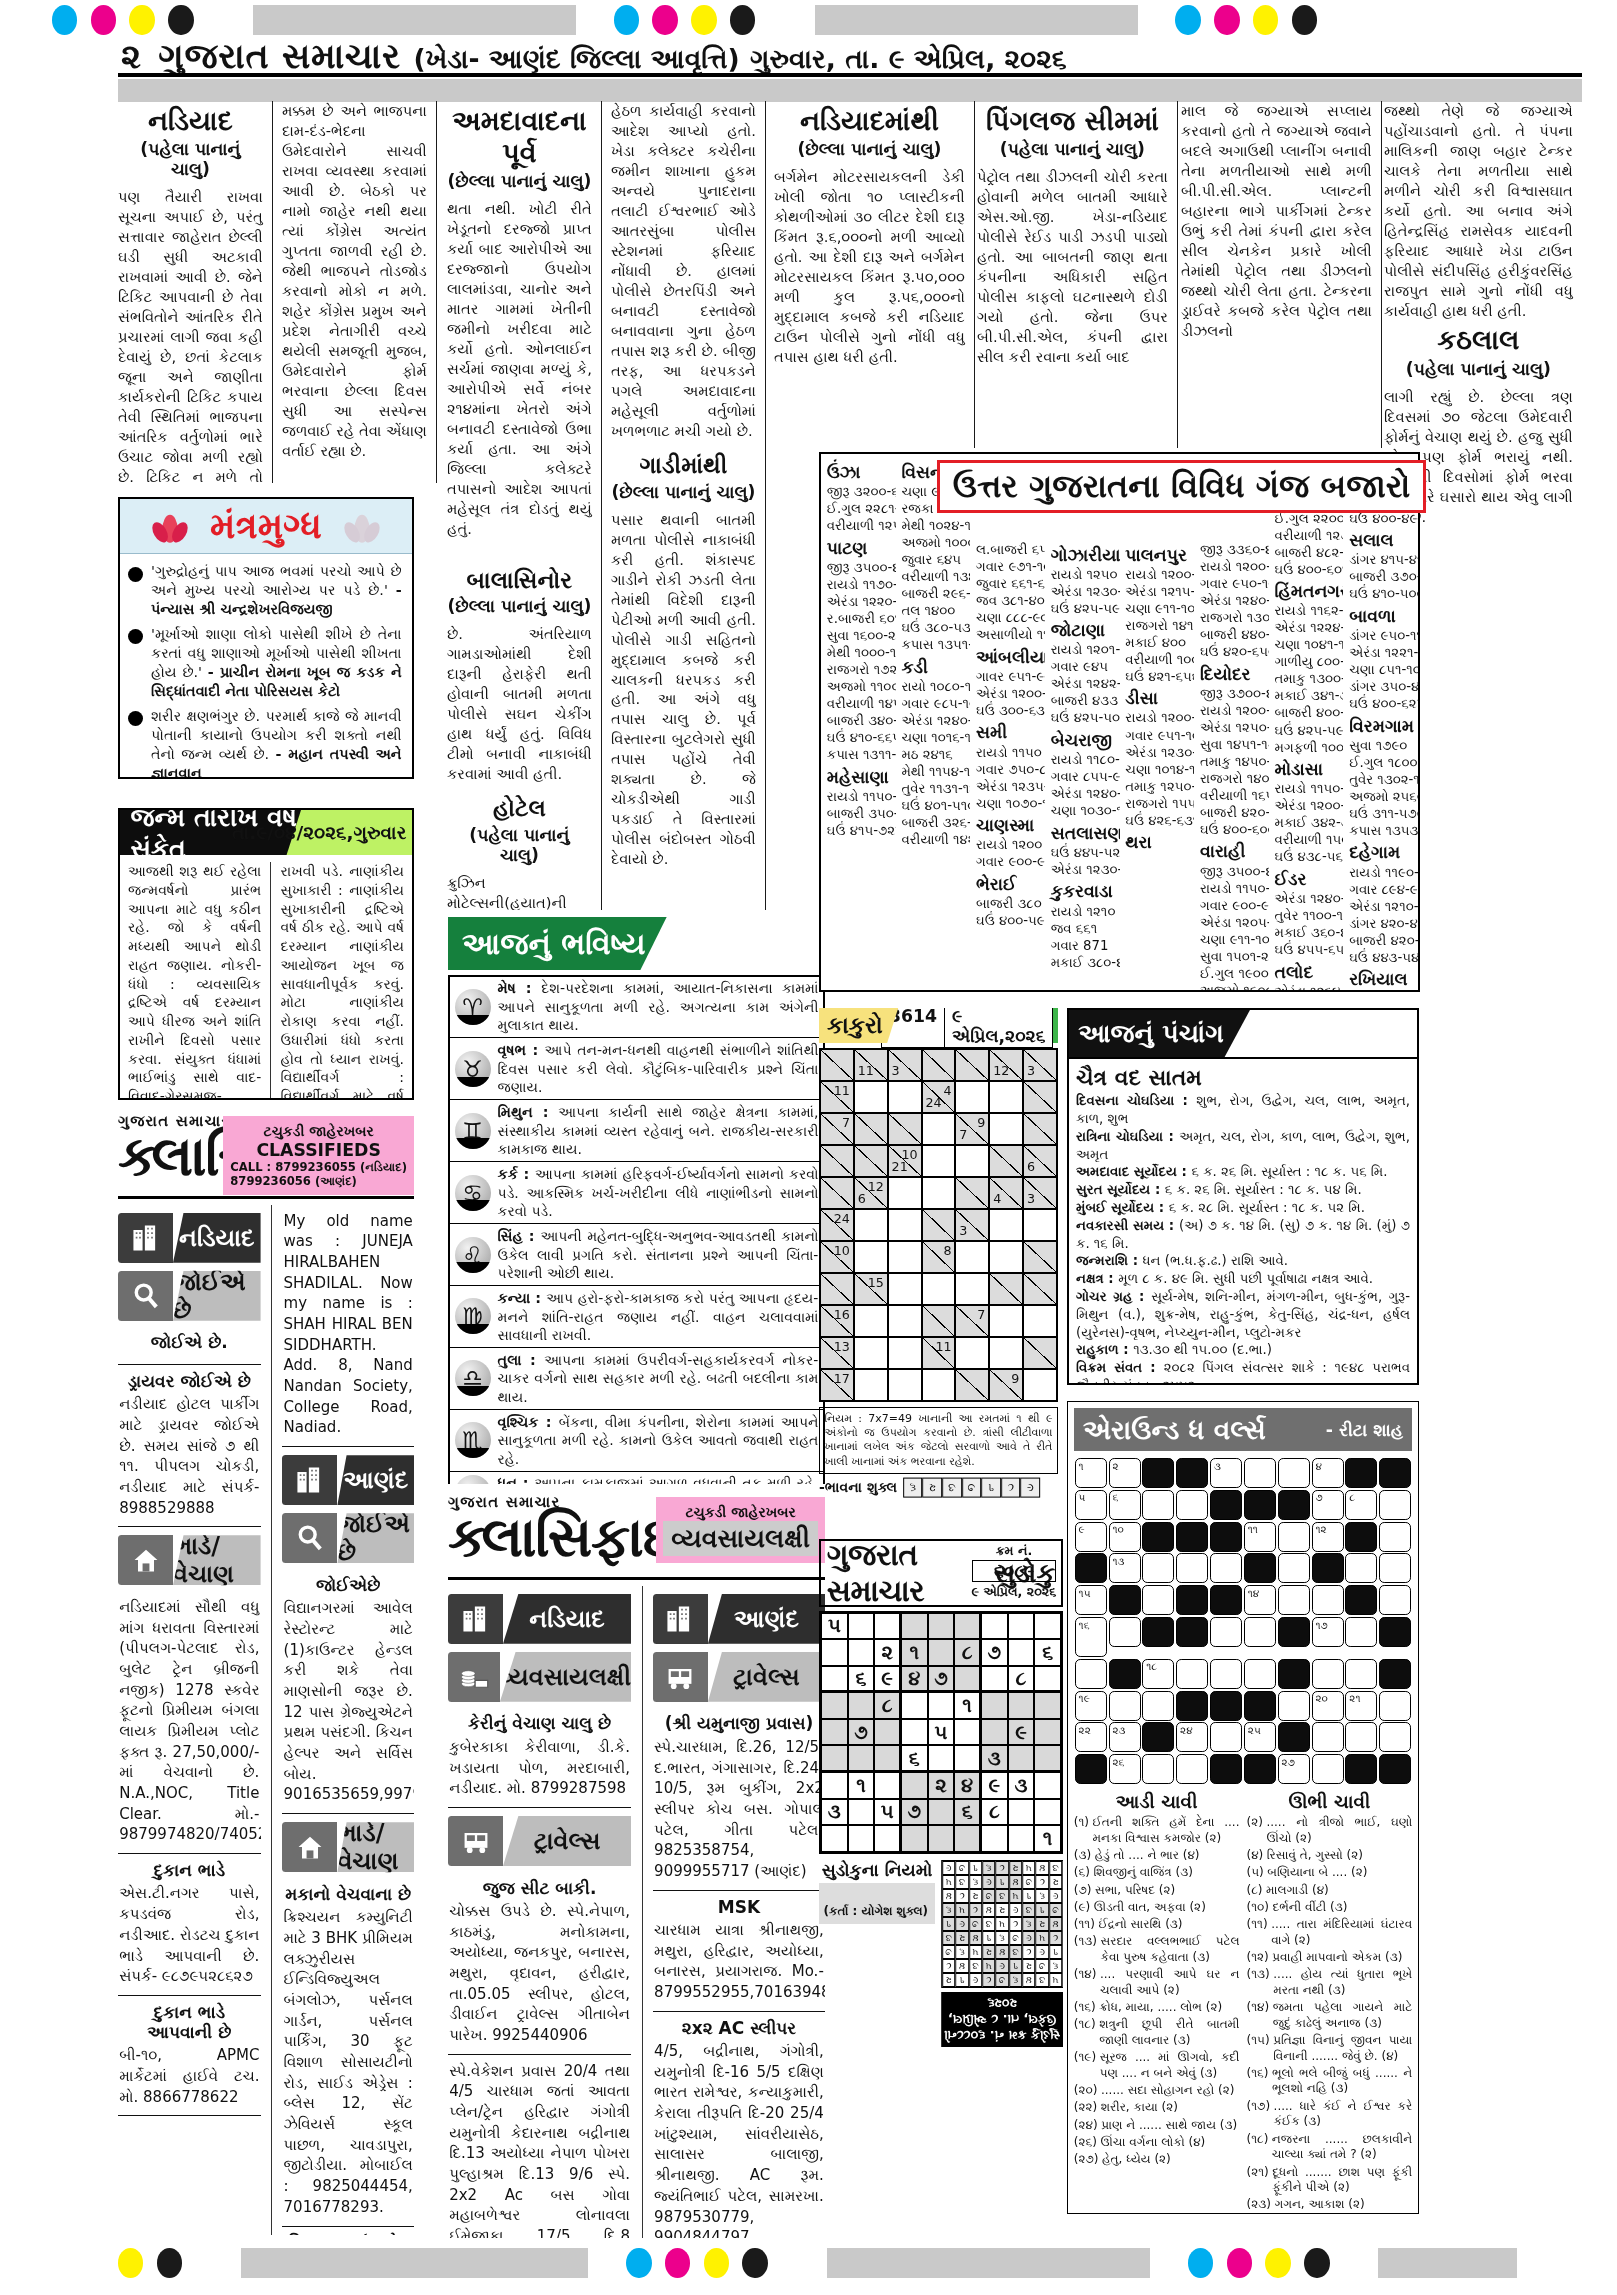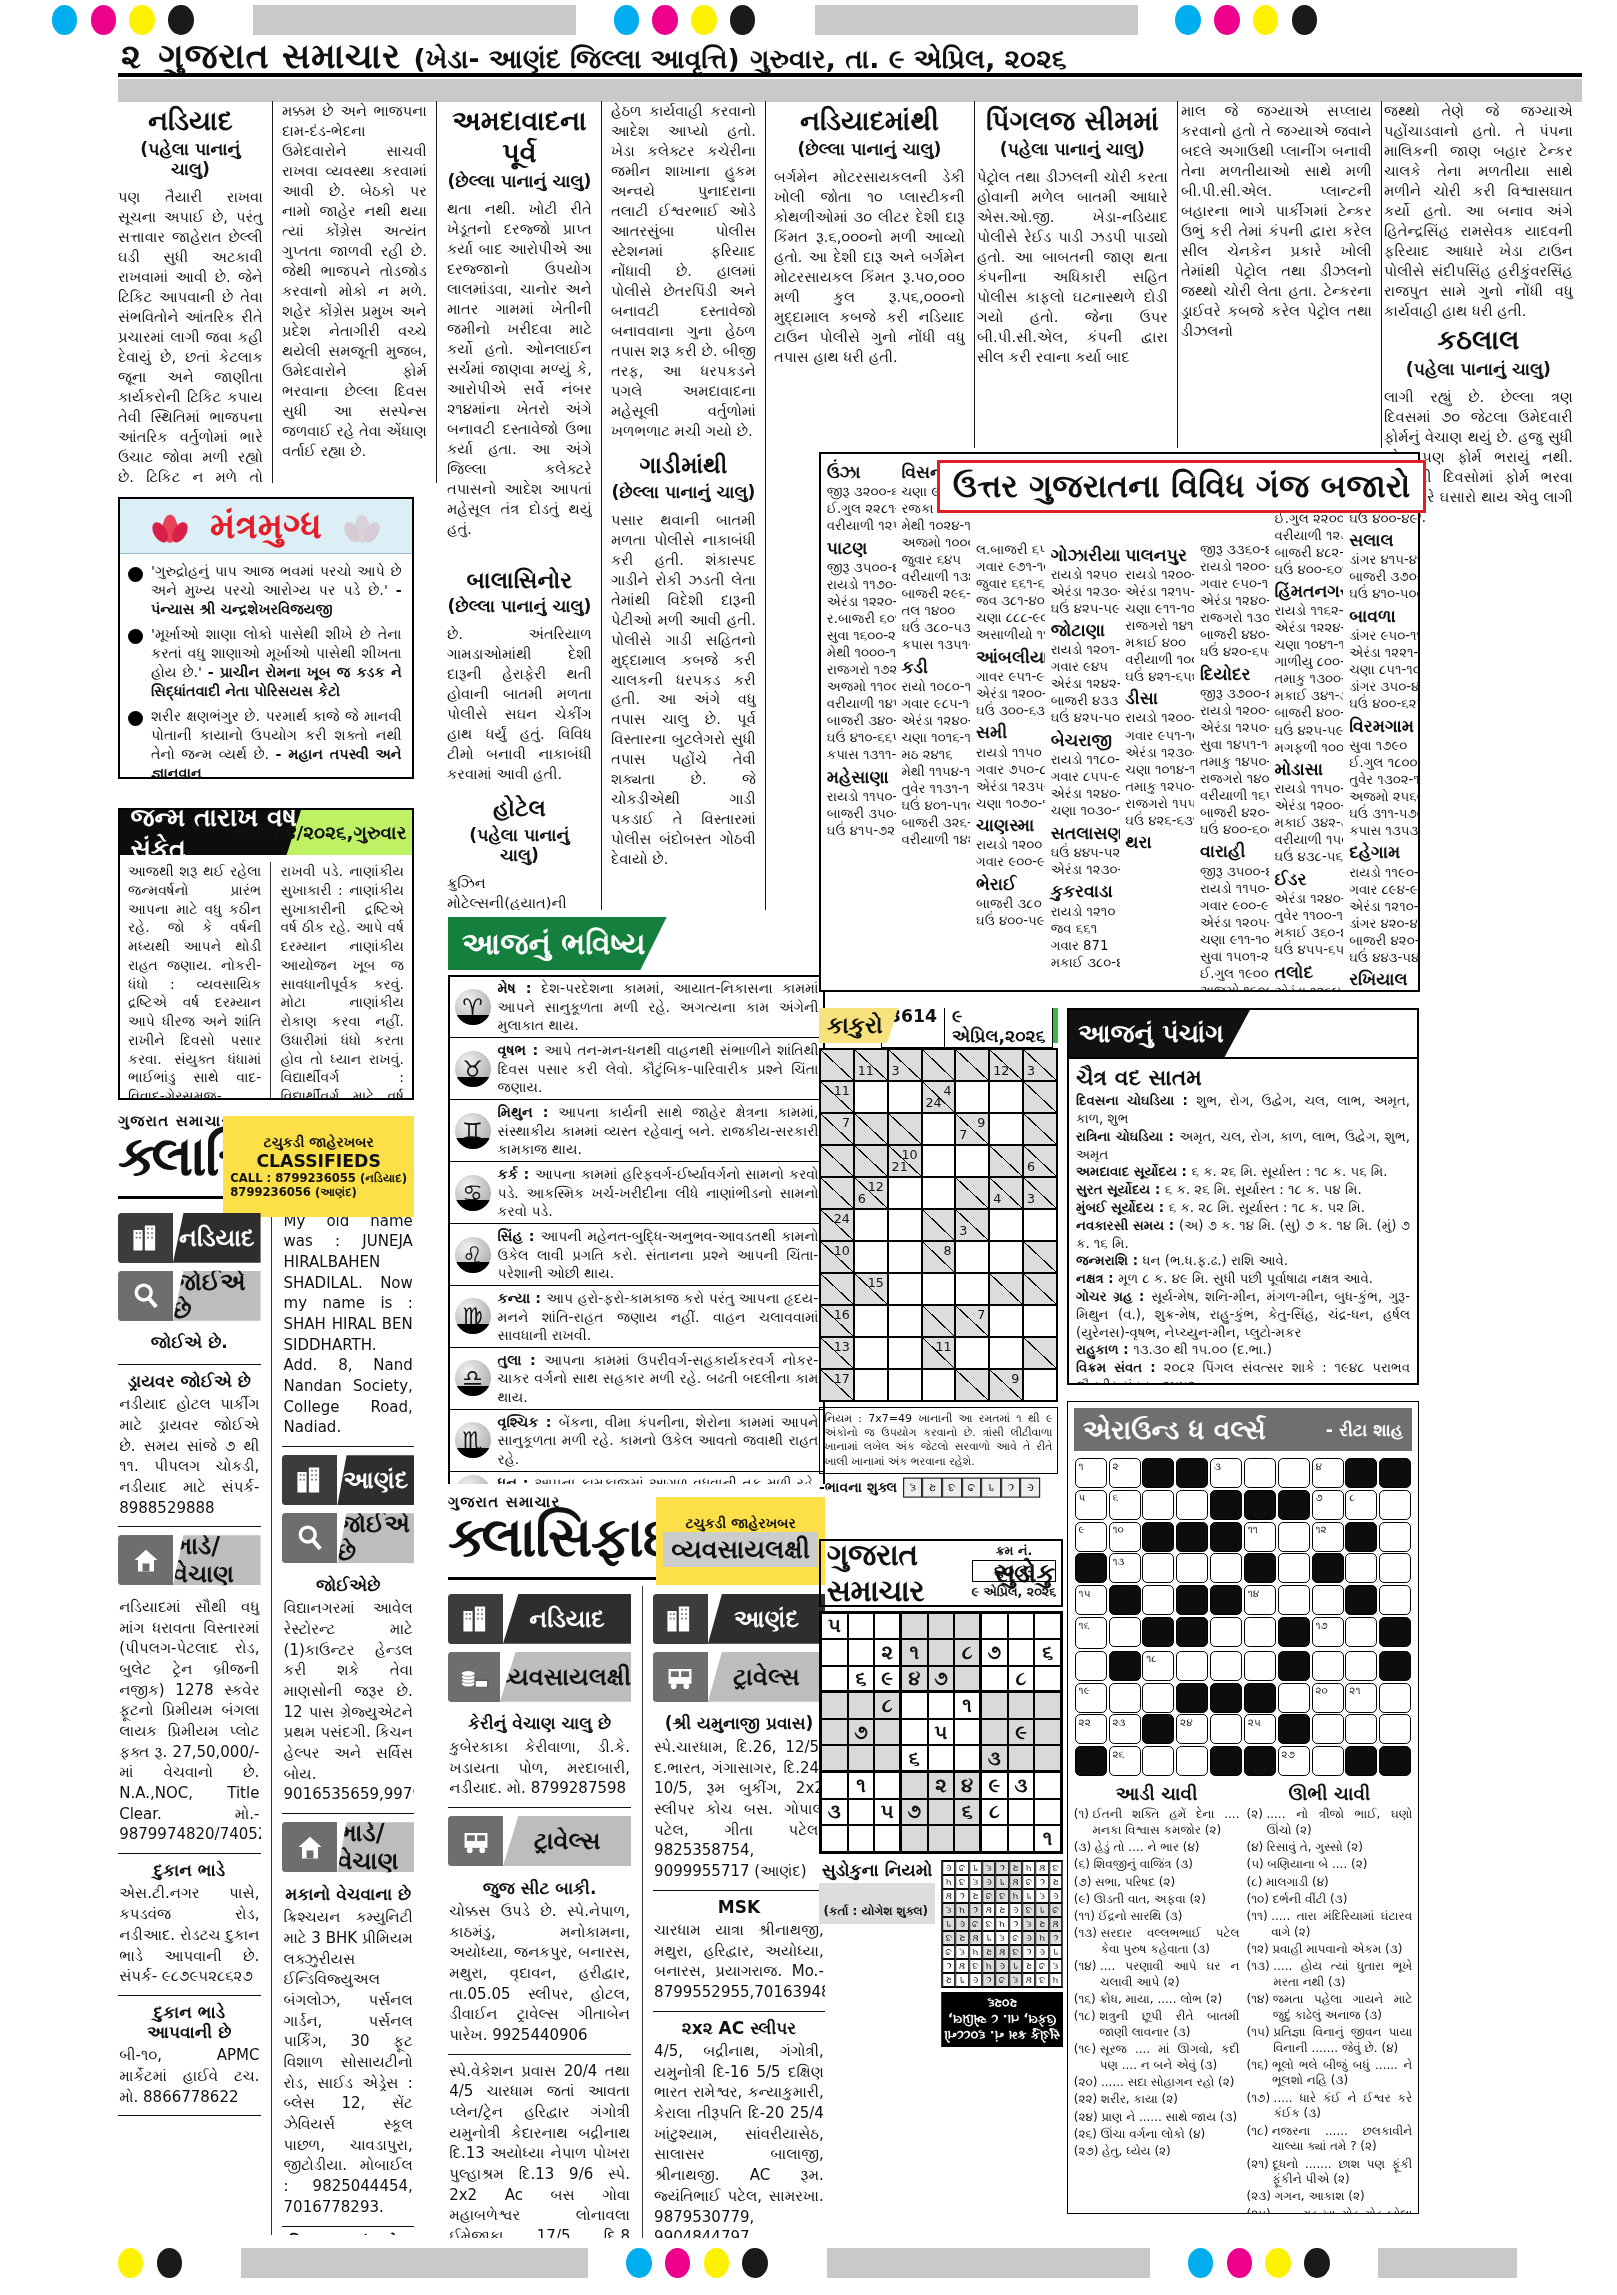--- a/index.html
+++ b/index.html
@@ -39,21 +39,21 @@
   .jhead{height:45px;position:relative;background:#bef264}
   .jhead .jl{position:absolute;left:0;top:0;height:100%;width:62%;background:#0d0d0d;color:#fff;font-size:25.4px;font-weight:700;display:flex;align-items:center;padding-left:10.4px;clip-path:polygon(0 0,100% 0,92% 100%,0 100%)}
   .jhead .jr{position:absolute;right:5.8px;top:0;height:100%;display:flex;align-items:center;font-size:18.5px;font-weight:700}
   .jbody{display:flex;padding:7px 8px;gap:9.2px}
   .jcol{font-size:14px;line-height:1.34;text-align:justify;width:50%}
   .jcol+.jcol{border-left:1.2px solid #333;padding-left:9.2px}
   
   .cls-hd{position:relative;height:87px;border-bottom:3.5px solid #000;margin-bottom:5.8px}
   .cls-brand-sm{font-size:15px;font-weight:700;letter-spacing:1.2px}
   .cls-brand{font-size:55px;font-weight:700;letter-spacing:-1.2px;line-height:.95}
-  .cls-callbox{position:absolute;right:0;top:3.5px;background:#fde047;padding:18px 7px;text-align:center}
+  .cls-callbox{position:absolute;right:0;top:3.5px;background:#f9a8d4;padding:7px 7px;text-align:center}
   .cls-callbox .l1{font-size:14px;font-weight:700}
   .cls-callbox .l2{font-size:17.3px;font-weight:700}
   .cls-callbox .l3{font-size:11.6px;font-weight:700;text-align:left}
   .cls-cat{font-size:25.4px;font-weight:700;background:#ccc;padding:2.3px 8px;display:inline-block}
   .cls-cols{display:flex;gap:10.4px}
   .cls-col{width:50%;overflow:hidden}
   .cls-col+.cls-col{border-left:1.2px solid #333;padding-left:10.4px}
   .badge{display:flex;height:50px;margin:8px 0 5.8px;position:relative}
   .badge .bicon{width:55px;background:#3c3c3c;display:flex;align-items:center;justify-content:center;border-radius:3.5px 0 0 3.5px}
   .badge .blab{flex:1;display:flex;align-items:center;justify-content:center;font-size:24px;font-weight:700;clip-path:polygon(12% 0,100% 0,100% 100%,0 100%)}
@@ -976,21 +976,21 @@
         <div class="cw-cell" style="height: 30px;"></div>
         <div class="cw-cell blk" style="height: 30px;"></div>
         <div class="cw-cell blk" style="height: 30px;"></div>
         <div class="cw-cell" style="height: 30px;">
           <span class="cw-num">૧૪</span>
         </div>
         <div class="cw-cell" style="height: 30px;"></div>
         <div class="cw-cell" style="height: 30px;"></div>
         <div class="cw-cell blk" style="height: 30px;"></div>
         <div class="cw-cell" style="height: 30px;"></div>
-        <div class="cw-cell" style="height: 32px;">
+        <div class="cw-cell" style="height: 40px;">
           <span class="cw-num">૧૬</span>
         </div>
         <div class="cw-cell" style="height: 30px;"></div>
         <div class="cw-cell blk" style="height: 30px;"></div>
         <div class="cw-cell blk" style="height: 30px;"></div>
         <div class="cw-cell" style="height: 30px;"></div>
         <div class="cw-cell" style="height: 30px;"></div>
         <div class="cw-cell blk" style="height: 30px;"></div>
         <div class="cw-cell" style="height: 30px;">
           <span class="cw-num">૧૭</span>

